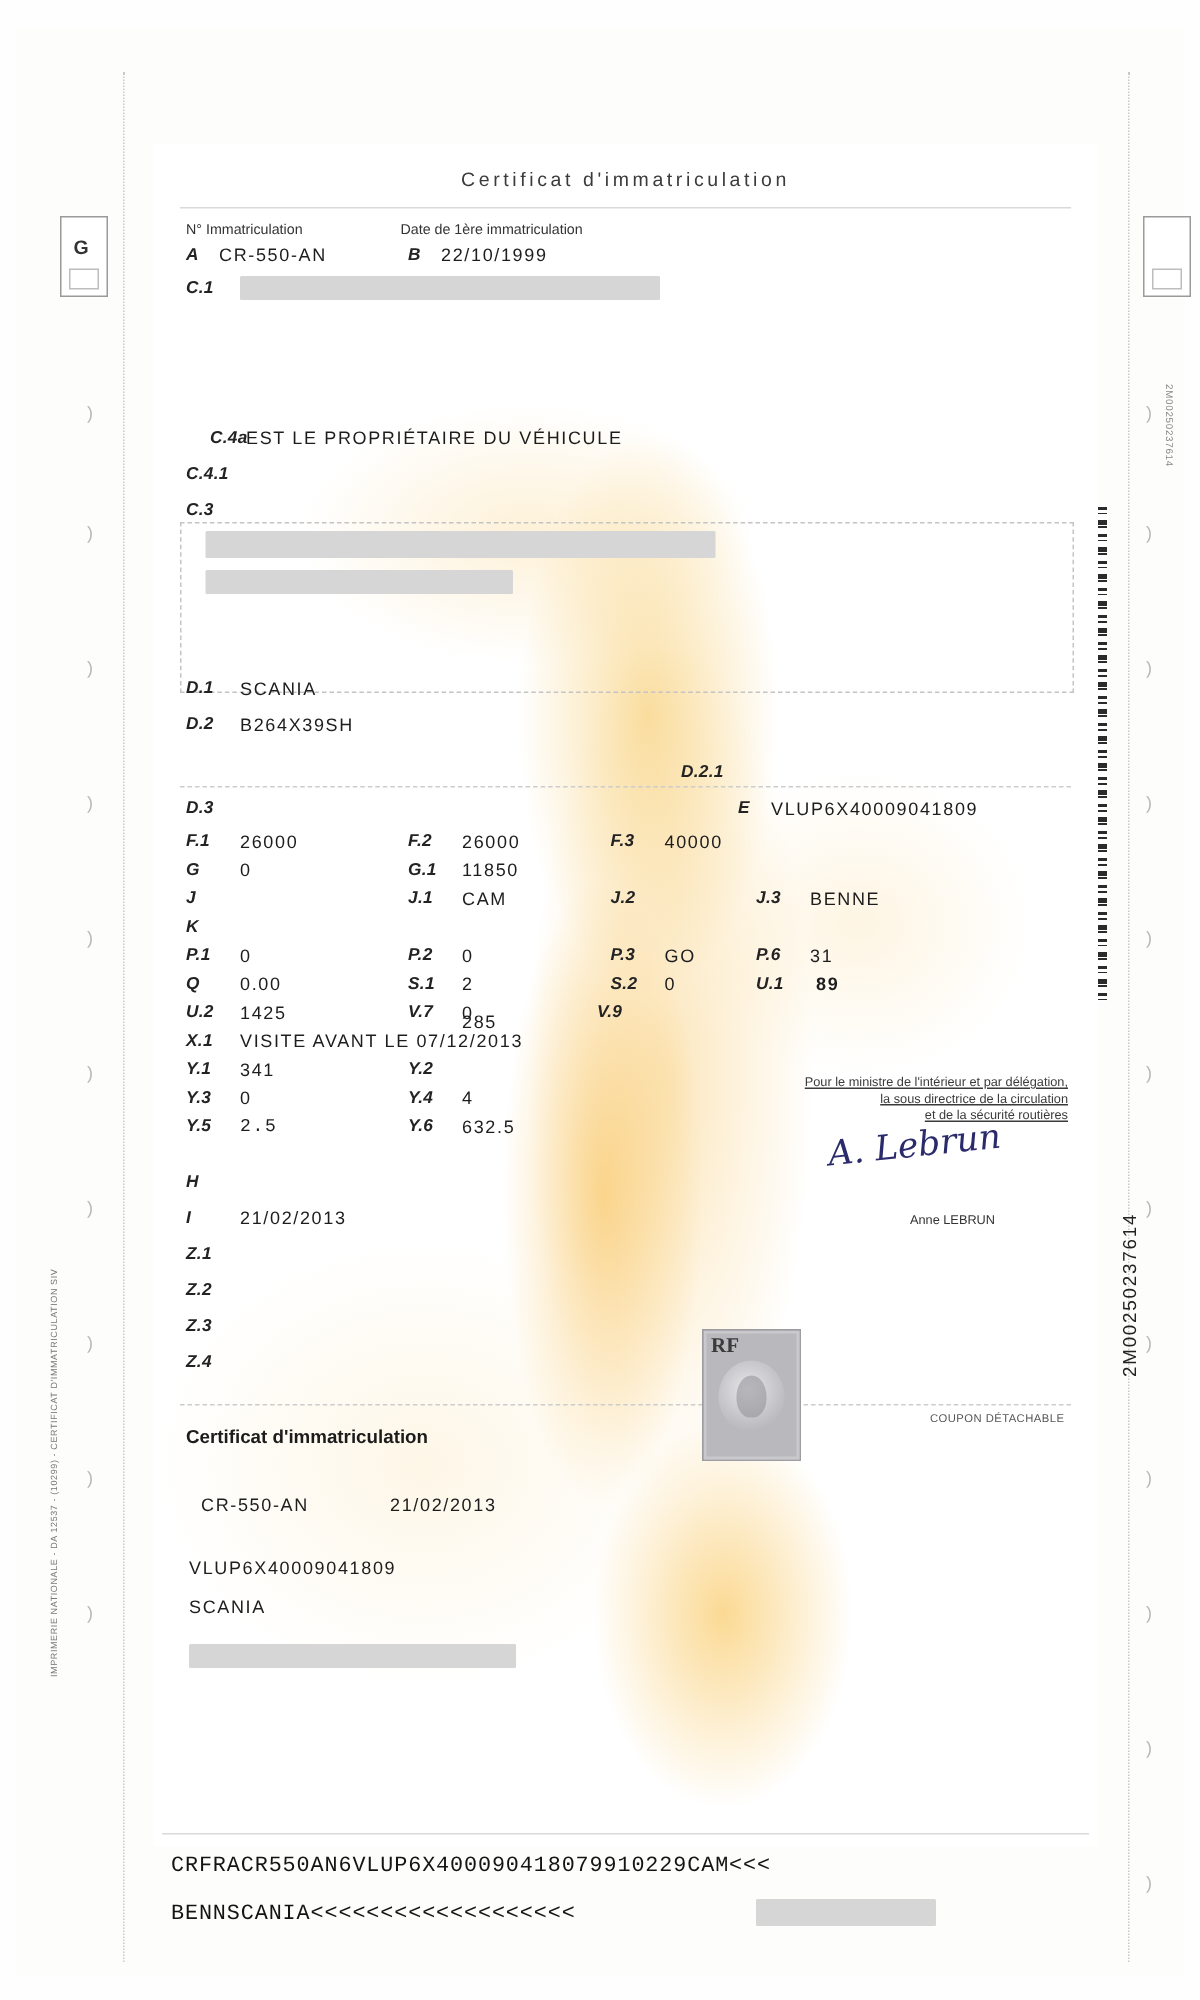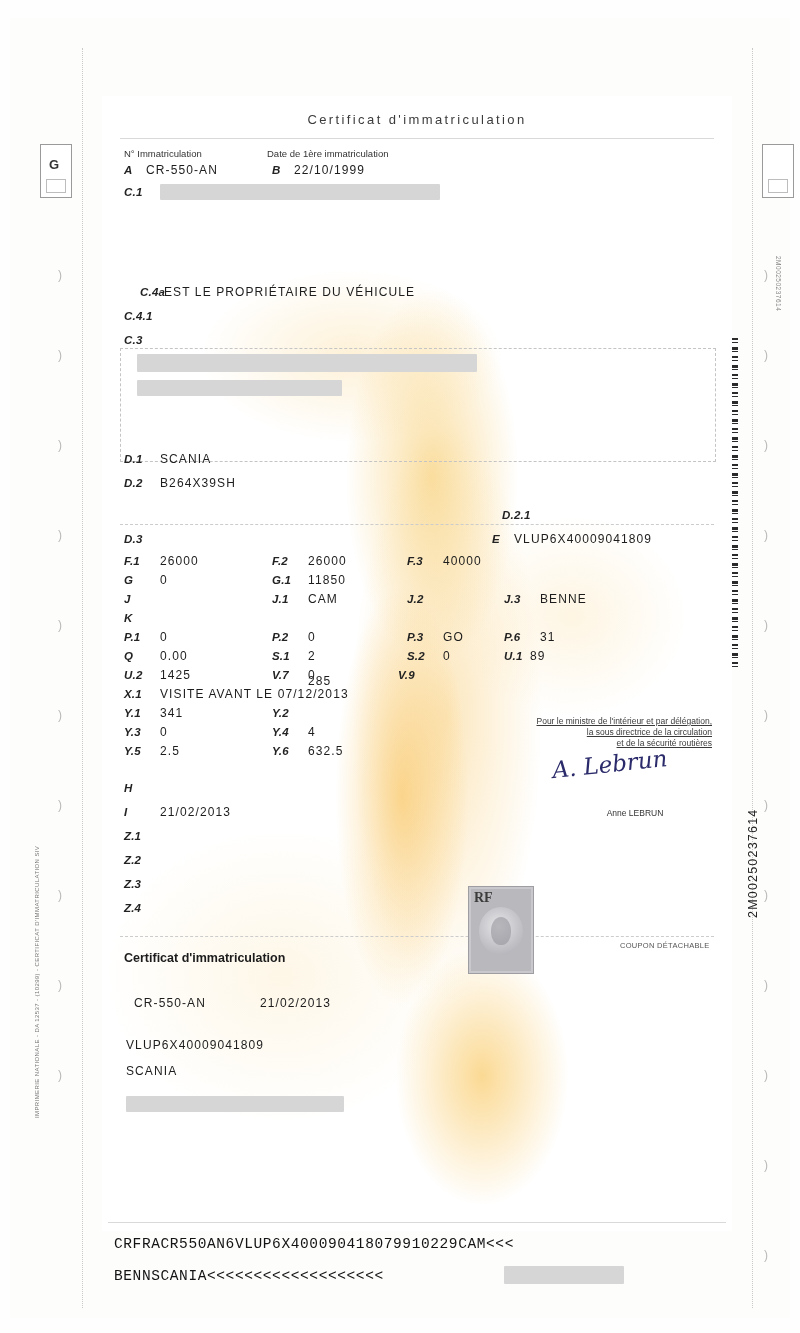--- a/index.html
+++ b/index.html
@@ -229,21 +229,21 @@
       <div class="dotbox" style="left:18px;top:252px;width:594px;height:112px;"></div>
       <div class="redact" style="left:35px;top:258px;width:340px;height:18px;"></div>
       <div class="redact" style="left:35px;top:284px;width:205px;height:16px;"></div>
 
       <div class="lbl" style="left:22px;top:357px;">D.1</div>
       <div class="val" style="left:58px;top:356px;">SCANIA</div>
 
       <div class="lbl" style="left:22px;top:381px;">D.2</div>
       <div class="val" style="left:58px;top:380px;">B264X39SH</div>
 
-      <div class="lbl" style="left:352px;top:413px;margin-left:48px;">D.2.1</div>
+      <div class="lbl" style="left:352px;top:413px;">D.2.1</div>
 
       <div class="dashed" style="left:18px;top:428px;width:594px;"></div>
 
       <div class="lbl" style="left:22px;top:437px;">D.3</div>
       <div class="lbl" style="left:390px;top:437px;">E</div>
       <div class="val" style="left:412px;top:436px;">VLUP6X40009041809</div>
 
       <div class="lbl" style="left:22px;top:459px;">F.1</div>
       <div class="val" style="left:58px;top:458px;">26000</div>
       <div class="lbl" style="left:170px;top:459px;">F.2</div>
@@ -274,21 +274,21 @@
       <div class="lbl" style="left:402px;top:535px;">P.6</div>
       <div class="val" style="left:438px;top:534px;">31</div>
 
       <div class="lbl" style="left:22px;top:554px;">Q</div>
       <div class="val" style="left:58px;top:553px;">0.00</div>
       <div class="lbl" style="left:170px;top:554px;">S.1</div>
       <div class="val" style="left:206px;top:553px;">2</div>
       <div class="lbl" style="left:305px;top:554px;">S.2</div>
       <div class="val" style="left:341px;top:553px;">0</div>
       <div class="lbl" style="left:402px;top:554px;">U.1</div>
-      <div class="val" style="left:428px;top:553px;">89</div>
+      <div class="val" style="left:442px;top:553px;font-weight:bold;">89</div>
 
       <div class="lbl" style="left:22px;top:573px;">U.2</div>
       <div class="val" style="left:58px;top:572px;">1425</div>
       <div class="lbl" style="left:170px;top:573px;">V.7</div>
       <div class="val" style="left:206px;top:572px;">0</div>
       <div class="lbl" style="left:296px;top:573px;">V.9</div>
 
       <div class="lbl" style="left:22px;top:592px;">X.1</div>
       <div class="val" style="left:58px;top:591px;">VISITE AVANT LE 07/12/2013</div>
 
@@ -296,21 +296,21 @@
       <div class="val" style="left:58px;top:610px;">341</div>
       <div class="lbl" style="left:170px;top:611px;">Y.2</div>
       <div class="val" style="left:206px;top:578px;">285</div>
 
       <div class="lbl" style="left:22px;top:630px;">Y.3</div>
       <div class="val" style="left:58px;top:629px;">0</div>
       <div class="lbl" style="left:170px;top:630px;">Y.4</div>
       <div class="val" style="left:206px;top:629px;">4</div>
 
       <div class="lbl" style="left:22px;top:649px;">Y.5</div>
-      <div class="val" style="left:58px;top:648px;">2.5</div>
+      <div class="val" style="left:58px;top:648px;font-family:Liberation Mono, monospace;">2.5</div>
       <div class="lbl" style="left:170px;top:649px;">Y.6</div>
       <div class="val" style="left:206px;top:648px;">632.5</div>
 
       <div class="lbl" style="left:22px;top:686px;">H</div>
       <div class="lbl" style="left:22px;top:710px;">I</div>
       <div class="val" style="left:58px;top:709px;">21/02/2013</div>
       <div class="lbl" style="left:22px;top:734px;">Z.1</div>
       <div class="lbl" style="left:22px;top:758px;">Z.2</div>
       <div class="lbl" style="left:22px;top:782px;">Z.3</div>
       <div class="lbl" style="left:22px;top:806px;">Z.4</div>

